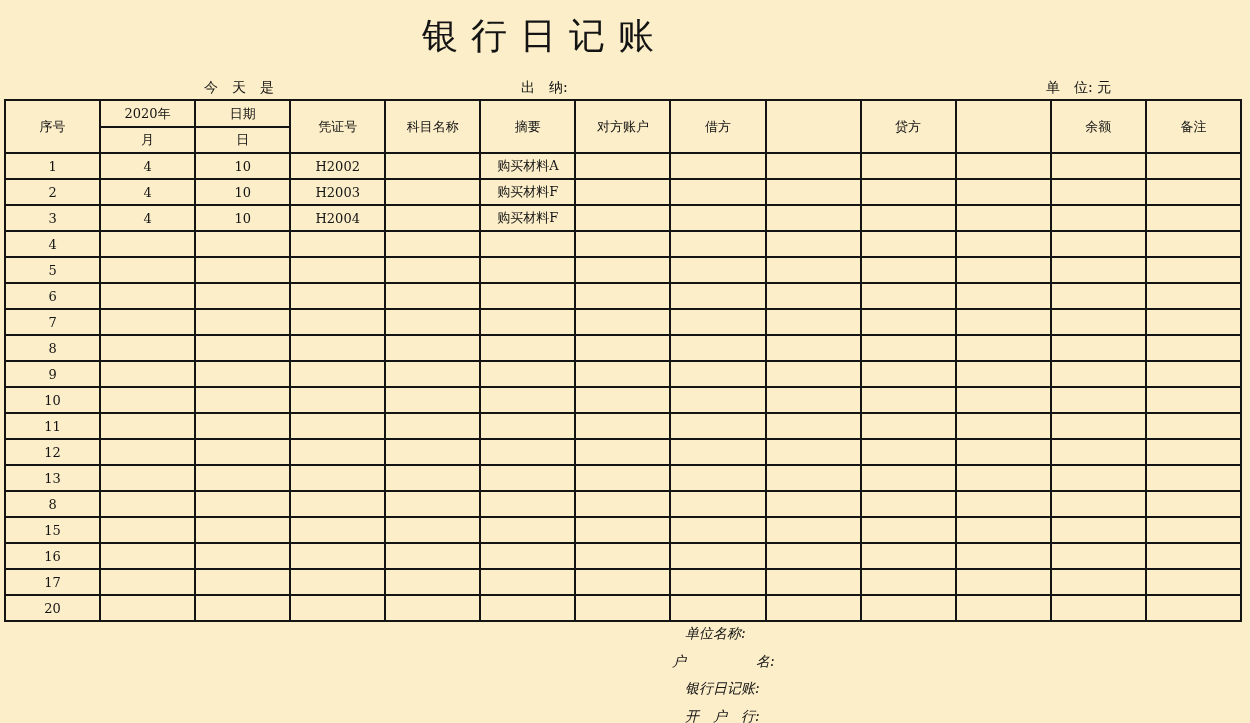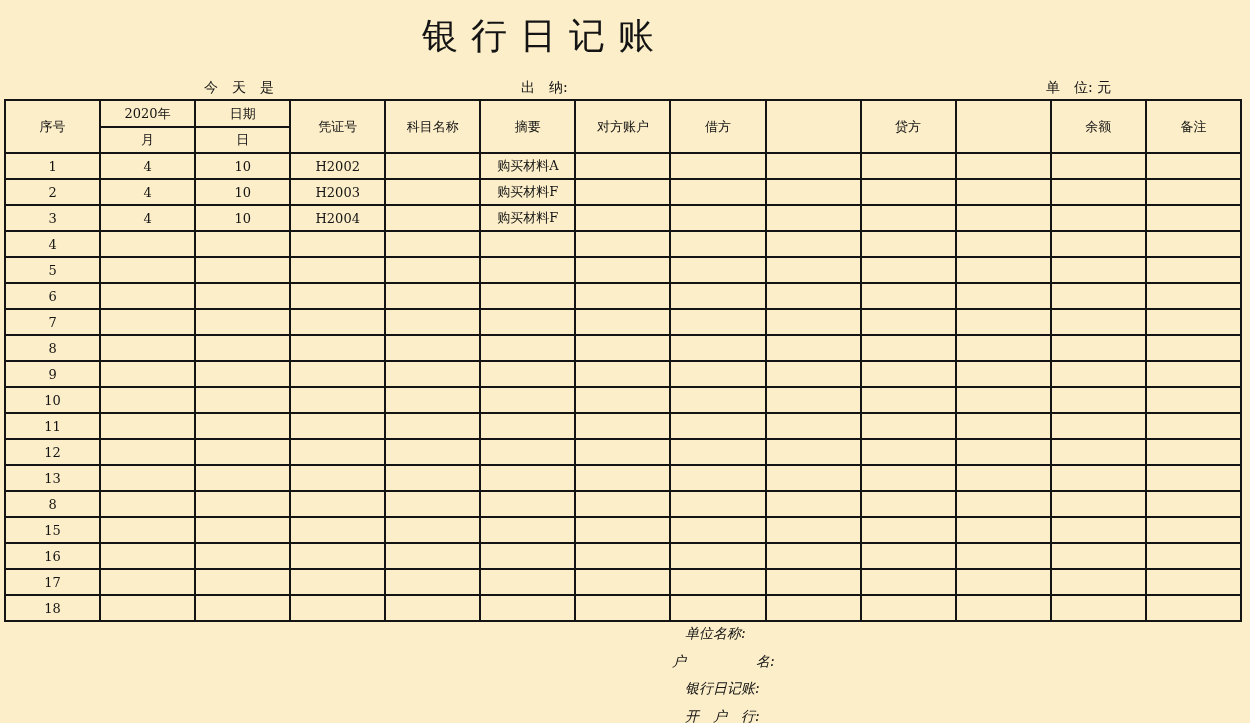--- a/index.html
+++ b/index.html
@@ -370,21 +370,21 @@
         <td></td>
         <td></td>
         <td></td>
         <td></td>
         <td></td>
         <td></td>
         <td></td>
         <td></td>
       </tr>
       <tr>
-        <td>18</td>
+        <td>20</td>
         <td></td>
         <td></td>
         <td></td>
         <td></td>
         <td></td>
         <td></td>
         <td></td>
         <td></td>
         <td></td>
         <td></td>

